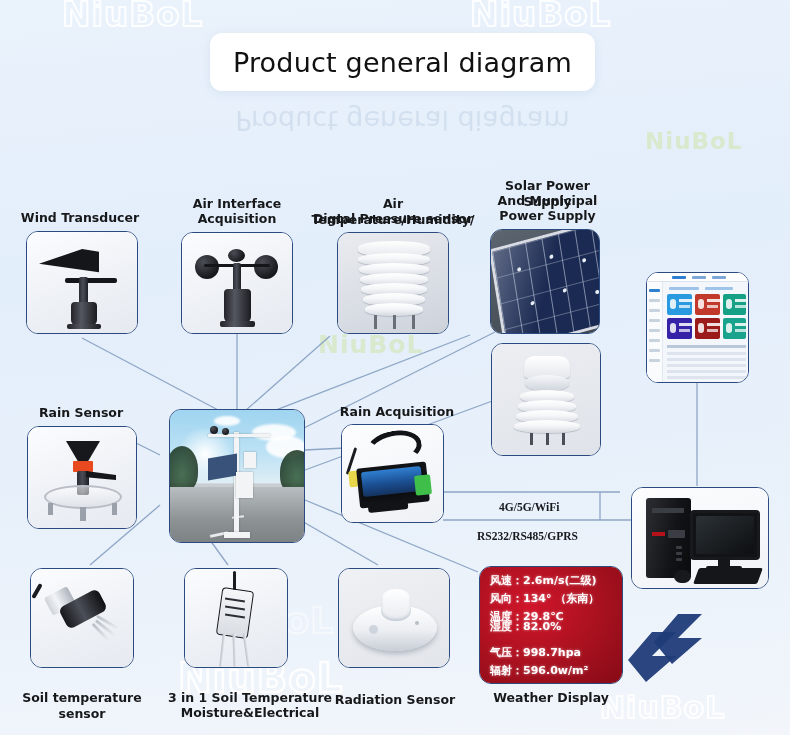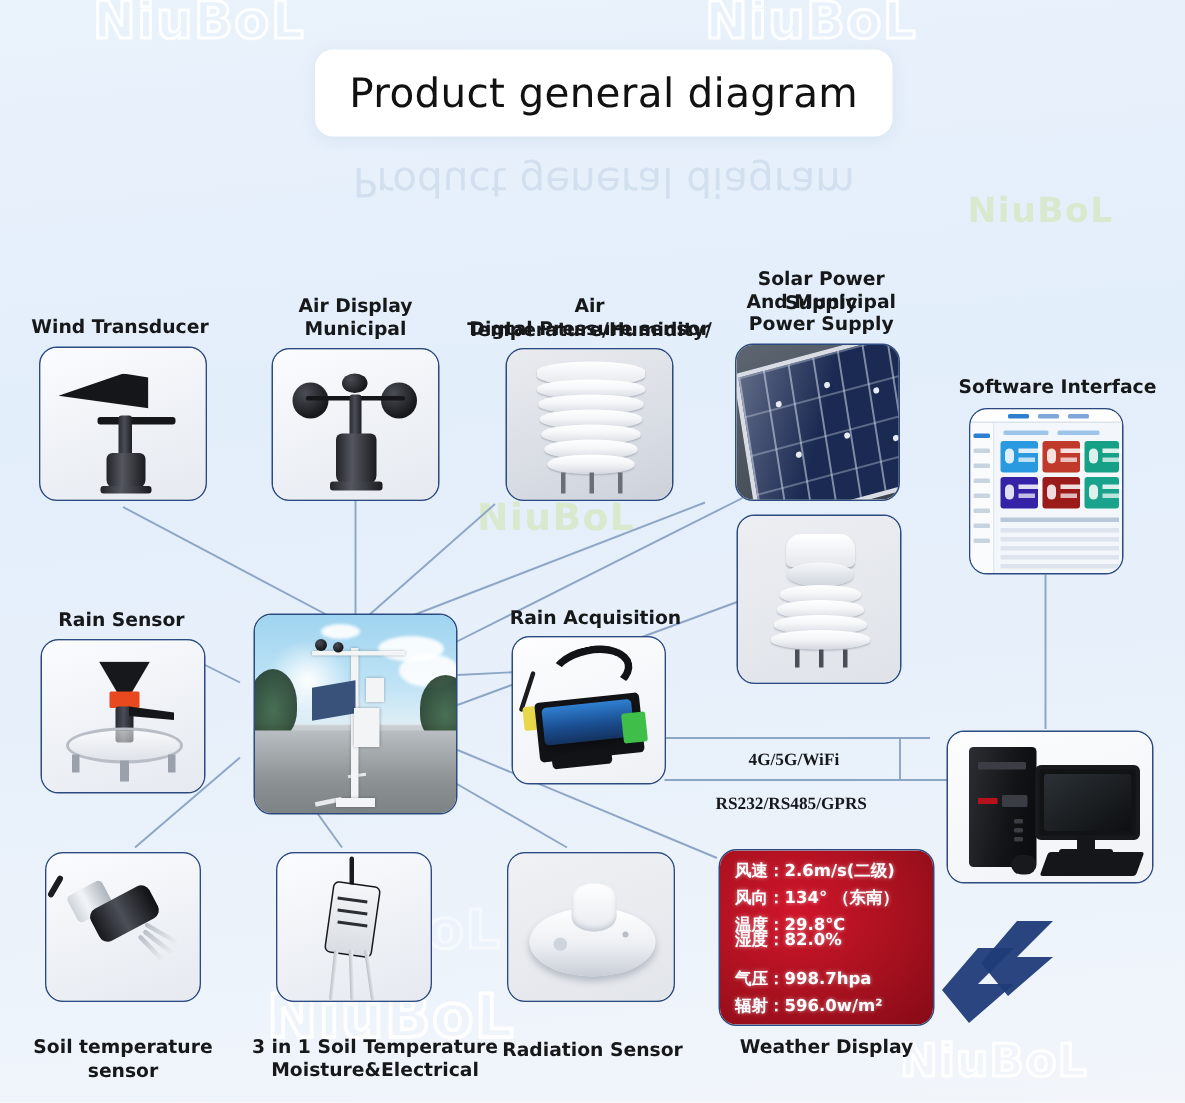--- a/index.html
+++ b/index.html
@@ -212,22 +212,22 @@
   <div class="lbl" style="left:10px; top:210px; width:140px;">Wind Transducer</div>
   <div class="card" style="left:26px; top:231px; width:112px; height:103px;">
     <div class="bgsoft"></div>
     <div class="vane-tail" style="left:12px; top:17px; width:60px; height:27px; clip-path: polygon(0 55%, 72% 0, 100% 10%, 100% 86%);"></div>
     <div class="arm" style="left:38px; top:46px; width:52px; height:5px;"></div>
     <div class="post" style="left:52px; top:45px; width:9px; height:28px;"></div>
     <div class="base-cyl" style="left:44px; top:70px; width:26px; height:24px;"></div>
     <div class="base-cyl" style="left:40px; top:92px; width:34px; height:5px; border-radius:2px;"></div>
   </div>
 
-  <div class="lbl" style="left:167px; top:196px; width:140px;">Air Display</div>
-  <div class="lbl" style="left:167px; top:211px; width:140px;">Municipal</div>
+  <div class="lbl" style="left:167px; top:196px; width:140px;">Air Interface</div>
+  <div class="lbl" style="left:167px; top:211px; width:140px;">Acquisition</div>
   <div class="card" style="left:181px; top:232px; width:112px; height:102px;">
     <div class="bgsoft"></div>
     <div class="cup" style="left:13px; top:22px; width:24px; height:24px;"></div>
     <div class="cup" style="left:72px; top:22px; width:24px; height:24px;"></div>
     <div class="cup" style="left:46px; top:16px; width:17px; height:13px;"></div>
     <div class="arm" style="left:22px; top:31px; width:66px;"></div>
     <div class="post" style="left:51px; top:30px; width:8px; height:30px;"></div>
     <div class="base-cyl" style="left:42px; top:56px; width:27px; height:34px;"></div>
     <div class="base-cyl" style="left:38px; top:88px; width:35px; height:6px; border-radius:2px;"></div>
   </div>
@@ -257,21 +257,20 @@
       <div class="cellgrid"></div>
       <div class="dot" style="left:22px; top:22px;"></div>
       <div class="dot" style="left:56px; top:18px;"></div>
       <div class="dot" style="left:88px; top:30px;"></div>
       <div class="dot" style="left:30px; top:58px;"></div>
       <div class="dot" style="left:64px; top:54px;"></div>
       <div class="dot" style="left:96px; top:64px;"></div>
     </div>
   </div>
 
-  <div class="lbl" style="left:630px; top:250px; width:150px;">Software Interface</div>
   <div class="card" style="left:646px; top:272px; width:103px; height:111px;">
     <div class="sw">
       <div class="sw-top"></div>
       <div class="sw-tab" style="left:25px; top:3px; width:14px; background:#2f7fd1;"></div>
       <div class="sw-tab" style="left:45px; top:3px; width:14px;"></div>
       <div class="sw-tab" style="left:65px; top:3px; width:14px;"></div>
       <div class="sw-side"></div>
       <div class="sw-siderow" style="top:16px; background:#2f7fd1;"></div>
       <div class="sw-siderow" style="top:26px;"></div>
       <div class="sw-siderow" style="top:36px;"></div>

